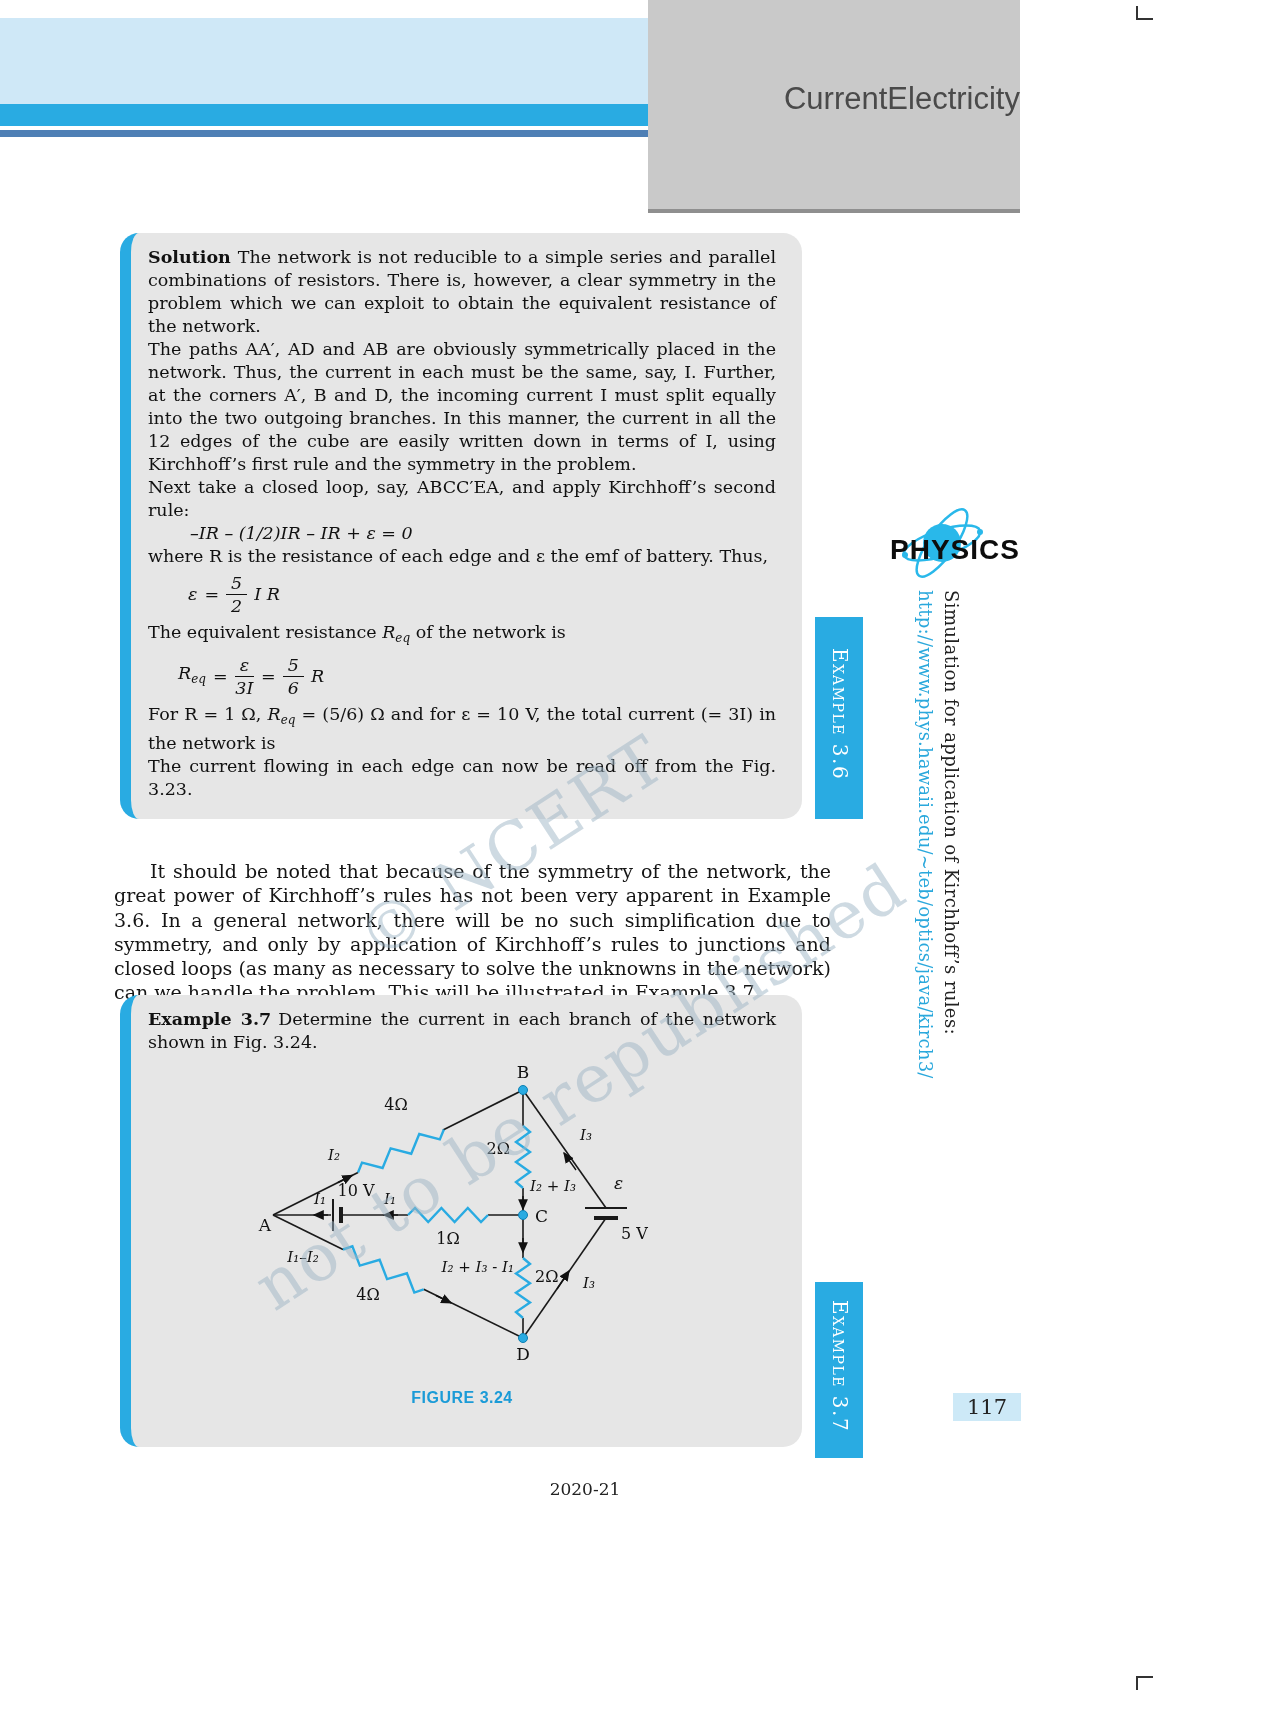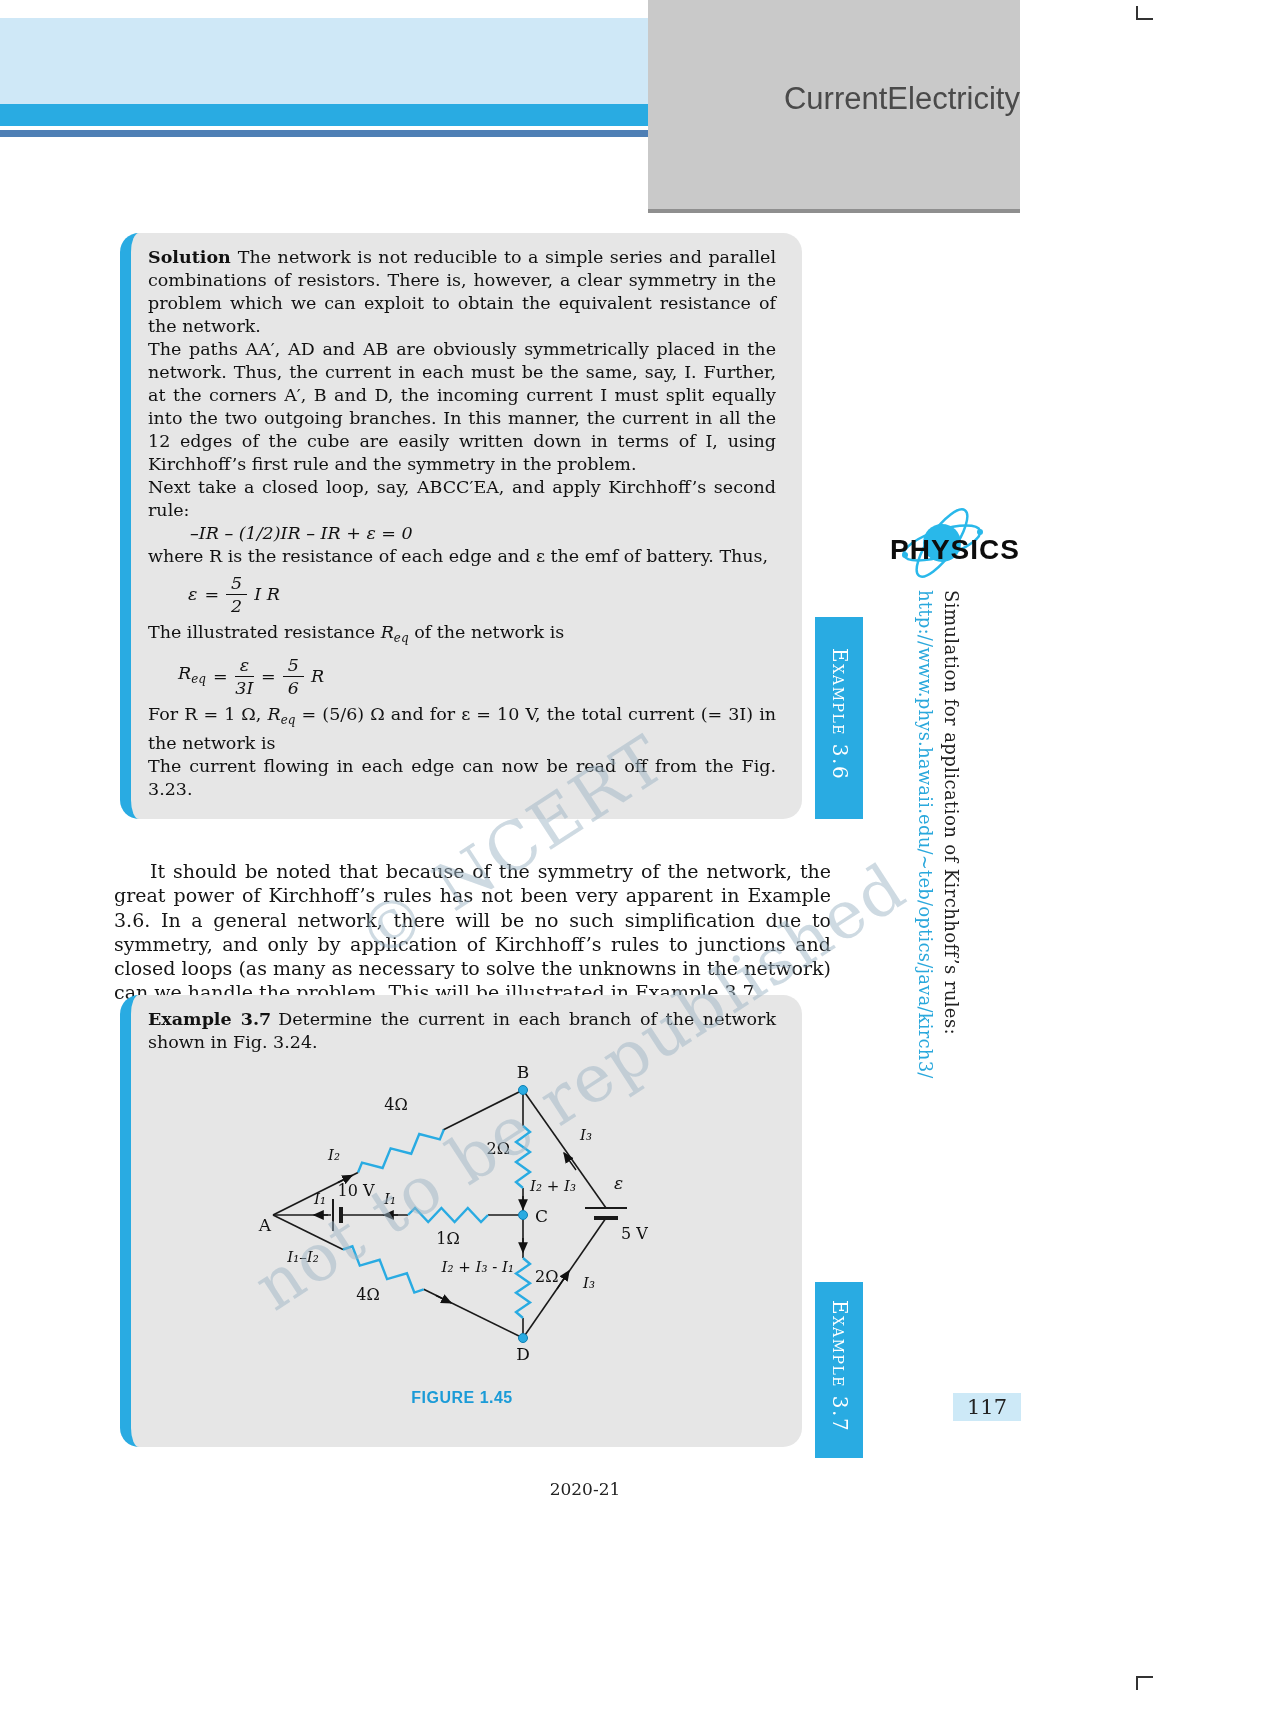--- a/index.html
+++ b/index.html
@@ -122,21 +122,21 @@
   <p>where R is the resistance of each edge and ε the emf of battery. Thus,</p>
   <div class="disp d2">
     <span>ε</span>
     <span>=</span>
     <span class="frac">
       <span class="fnum">5</span>
       <span class="fden">2</span>
     </span>
     <span>I R</span>
   </div>
-  <p><span>The illustrated resistance </span><span class="it">R</span><span class="sub">eq</span><span> of the network is</span></p>
+  <p><span>The equivalent resistance </span><span class="it">R</span><span class="sub">eq</span><span> of the network is</span></p>
   <div class="disp">
     <span><span class="it">R</span><span class="sub">eq</span></span>
     <span>=</span>
     <span class="frac">
       <span class="fnum">ε</span>
       <span class="fden">3I</span>
     </span>
     <span>=</span>
     <span class="frac">
       <span class="fnum">5</span>
@@ -243,21 +243,21 @@
       <text class="ilabel" x="62" y="146" text-anchor="middle">I₁</text>
       <text class="ilabel" x="132" y="146" text-anchor="middle">I₁</text>
       <text class="ilabel" x="76" y="102" text-anchor="middle">I₂</text>
       <text class="ilabel" x="322" y="82" text-anchor="start">I₃</text>
       <text class="ilabel" x="272" y="133" text-anchor="start">I₂ + I₃</text>
       <text class="ilabel" x="45" y="204" text-anchor="middle">I₁–I₂</text>
       <text class="ilabel" x="256" y="214" text-anchor="end">I₂ + I₃ - I₁</text>
       <text class="ilabel" x="325" y="230" text-anchor="start">I₃</text>
     </svg>
   </div>
-  <div class="fig-caption">FIGURE 1.45</div>
+  <div class="fig-caption">FIGURE 3.24</div>
 </div>
 
 <div class="abs blue-bar bar37"></div>
 <div class="vtext vtab" style="left:852px; top:1300px;">Example 3.7</div>
 
 <div class="abs page-num">
     <span>117</span>
   </div>
 <div class="abs footer">2020-21</div>
 

